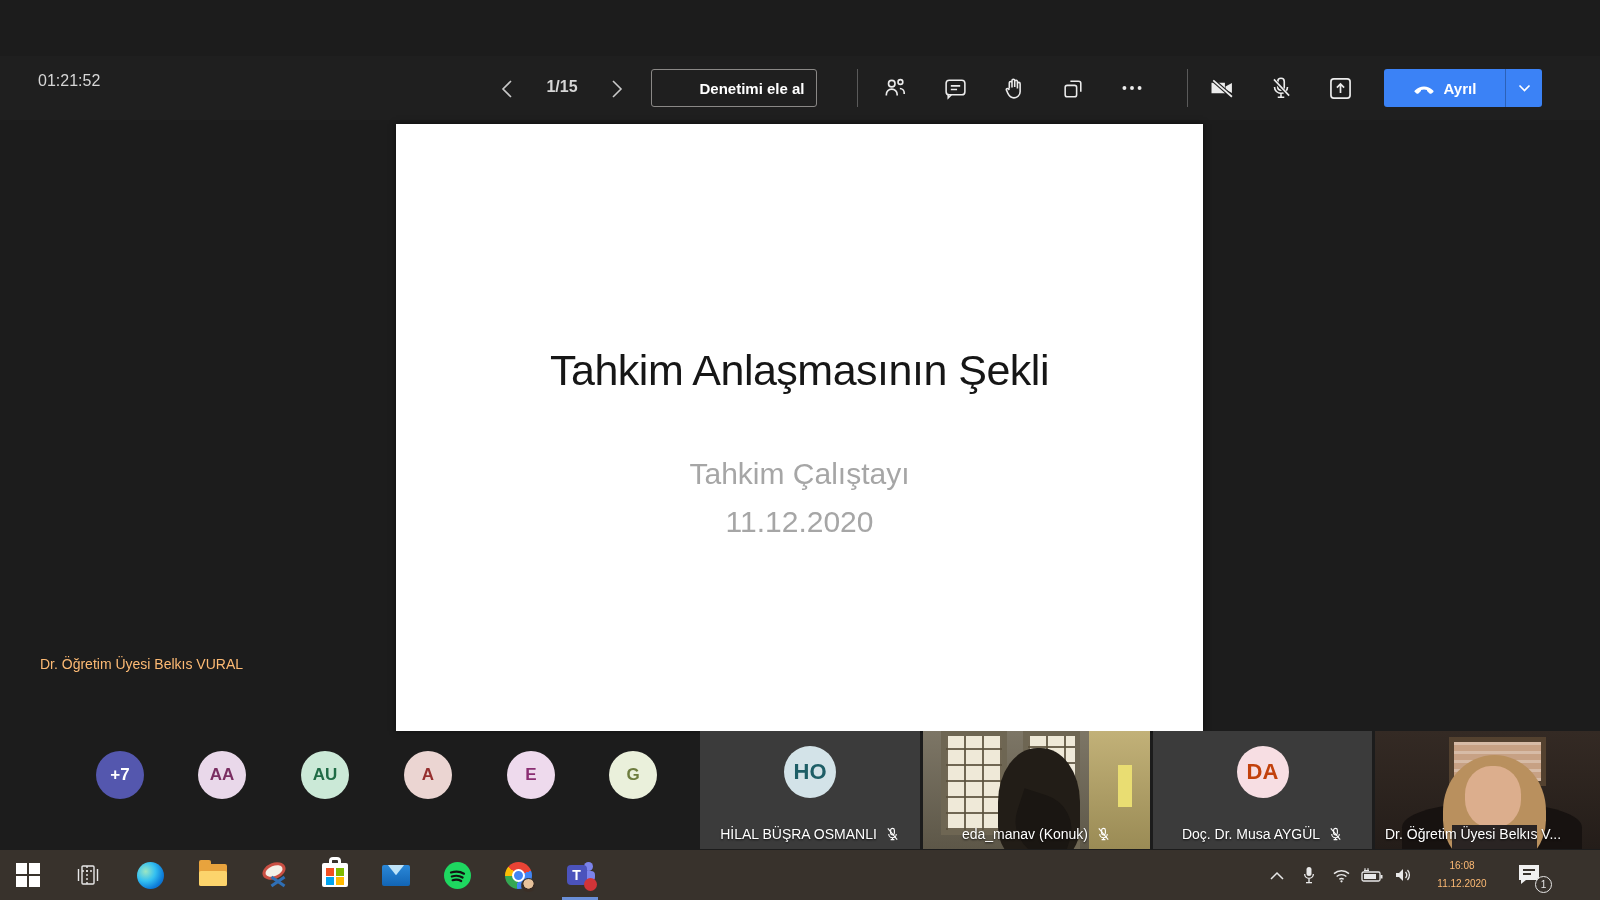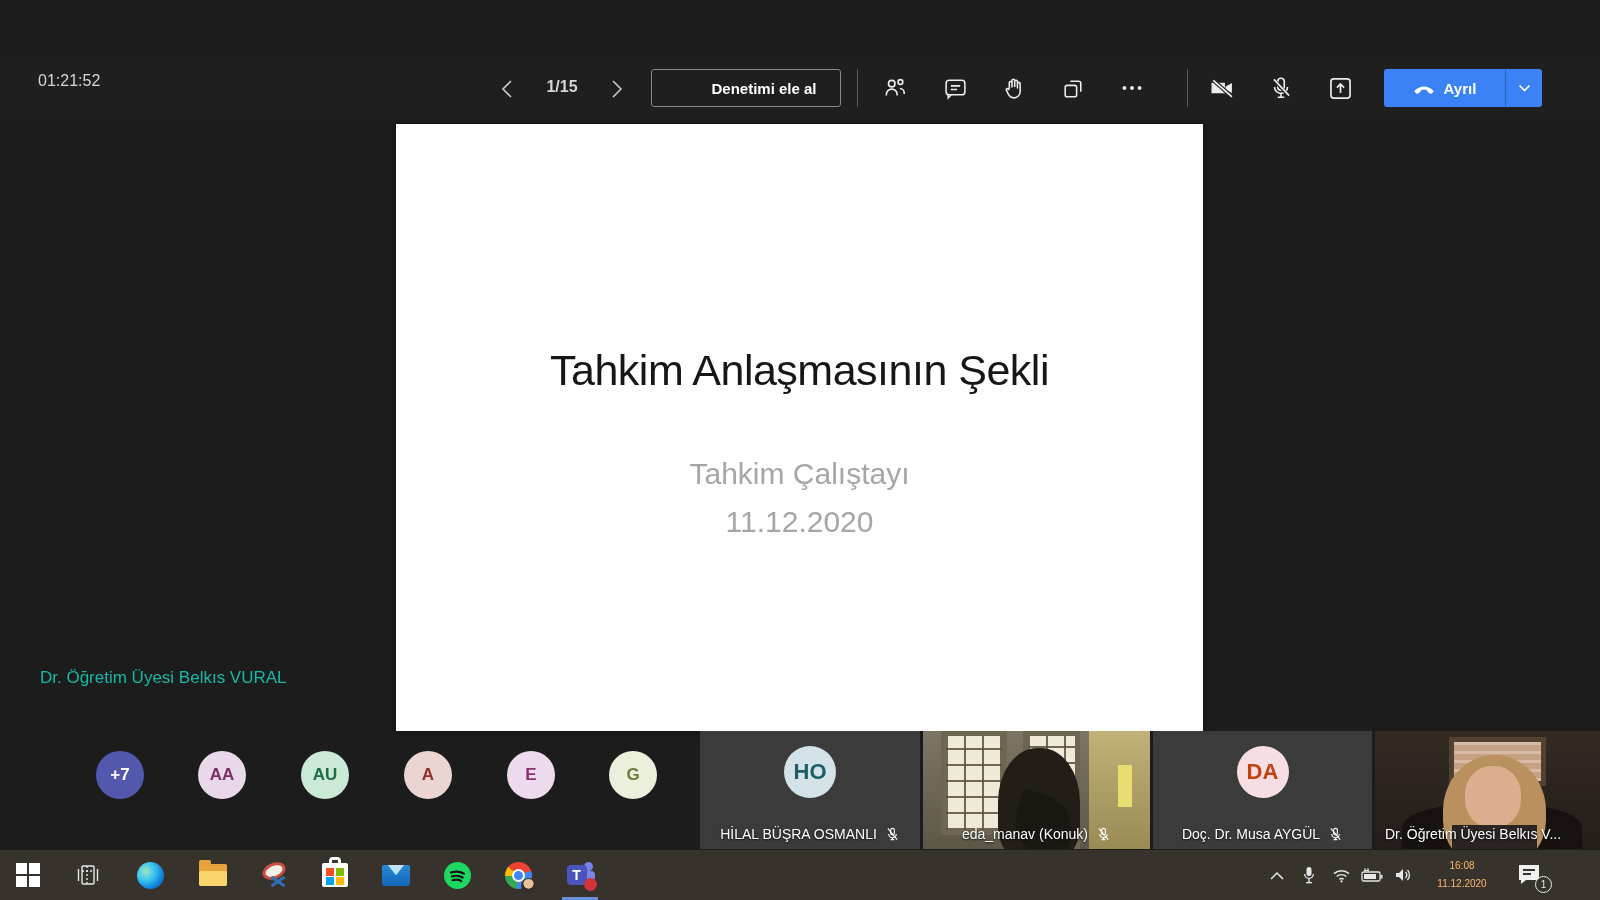--- a/index.html
+++ b/index.html
@@ -20,42 +20,42 @@
   .win-btn { width:48px; height:55px; display:flex; align-items:center; justify-content:center; }
   .win-btn svg { stroke:#9f9f9f; }
 
   
   .callbar { position:absolute; left:0; top:56px; width:1600px; height:64px; background:#1F1F1F; }
   .timer { position:absolute; left:38px; top:16px; color:#d6d6d6; font-size:16px; }
   .navchev { position:absolute; top:18px; width:30px; height:30px; display:flex;
     align-items:center; justify-content:center; }
   .slide-counter { position:absolute; left:530px; top:22px; width:64px; text-align:center;
     color:#d6d6d6; font-size:16px;font-weight:bold; }
-  .btn-takecontrol { position:absolute; left:651px; top:13px; width:190px; height:38px;
+  .btn-takecontrol { position:absolute; left:651px; top:13px; width:166px; height:38px;
     background:transparent; border:1px solid #8a8886; border-radius:3px;
     color:#ffffff; font-size:15px; font-weight:700; font-family:"Liberation Sans",sans-serif;
     display:flex; align-items:center; justify-content:center;padding-left:36px; }
   .vdivider { position:absolute; top:13px; width:1px; height:38px; background:#5a5a5a; }
   .icon-btn { position:absolute; top:16px; width:32px; height:32px; display:flex;
     align-items:center; justify-content:center; }
   .btn-leave { position:absolute; left:1384px; top:13px; width:158px; height:38px;
     border-radius:3px; display:flex; overflow:hidden; color:#fff; }
   .leave-main { flex:1; display:flex; align-items:center; justify-content:center; gap:9px;
     font-size:15px; font-weight:700; }
   .leave-caret { width:37px; display:flex; align-items:center; justify-content:center;
     border-left:1px solid rgba(0,0,0,.25); }
 
   
   .stage { position:absolute; left:0; top:120px; width:1600px; height:730px; background:#1C1C1C; }
   .slide { position:absolute; left:396px; top:4px; width:807px; height:607px; background:#ffffff;
     box-shadow:0 0 6px rgba(0,0,0,.5); text-align:center; }
   .slide-title { margin-top:222px; font-size:43px; font-weight:500; color:#161616; letter-spacing:-.5px; }
   .slide-sub { margin-top:62px; font-size:30px; color:#a6a6a6; }
   .slide-date { margin-top:14px; font-size:30px; color:#a6a6a6; }
-  .presenter { position:absolute; left:40px; top:548px; color:#14b8a6; font-size:17px; }
+  .presenter { position:absolute; left:40px; top:536px; color:#fdba74; font-size:14px; }
 
   
   .avatar { position:absolute; top:631px; width:48px; height:48px; border-radius:50%;
     display:flex; align-items:center; justify-content:center; font-size:17px; font-weight:700; }
   .tile { position:absolute; top:611px; height:118px; background:#3B3B3B; overflow:hidden; }
   .tile-avatar { position:absolute; left:50%; transform:translateX(-50%); top:15px;
     width:52px; height:52px; border-radius:50%; display:flex; align-items:center;
     justify-content:center; font-size:22px; font-weight:700; }
   .tile-name { position:absolute; left:0; right:0; bottom:7px; display:flex;
     align-items:center; justify-content:center; gap:8px; color:#ffffff; font-size:14px;

